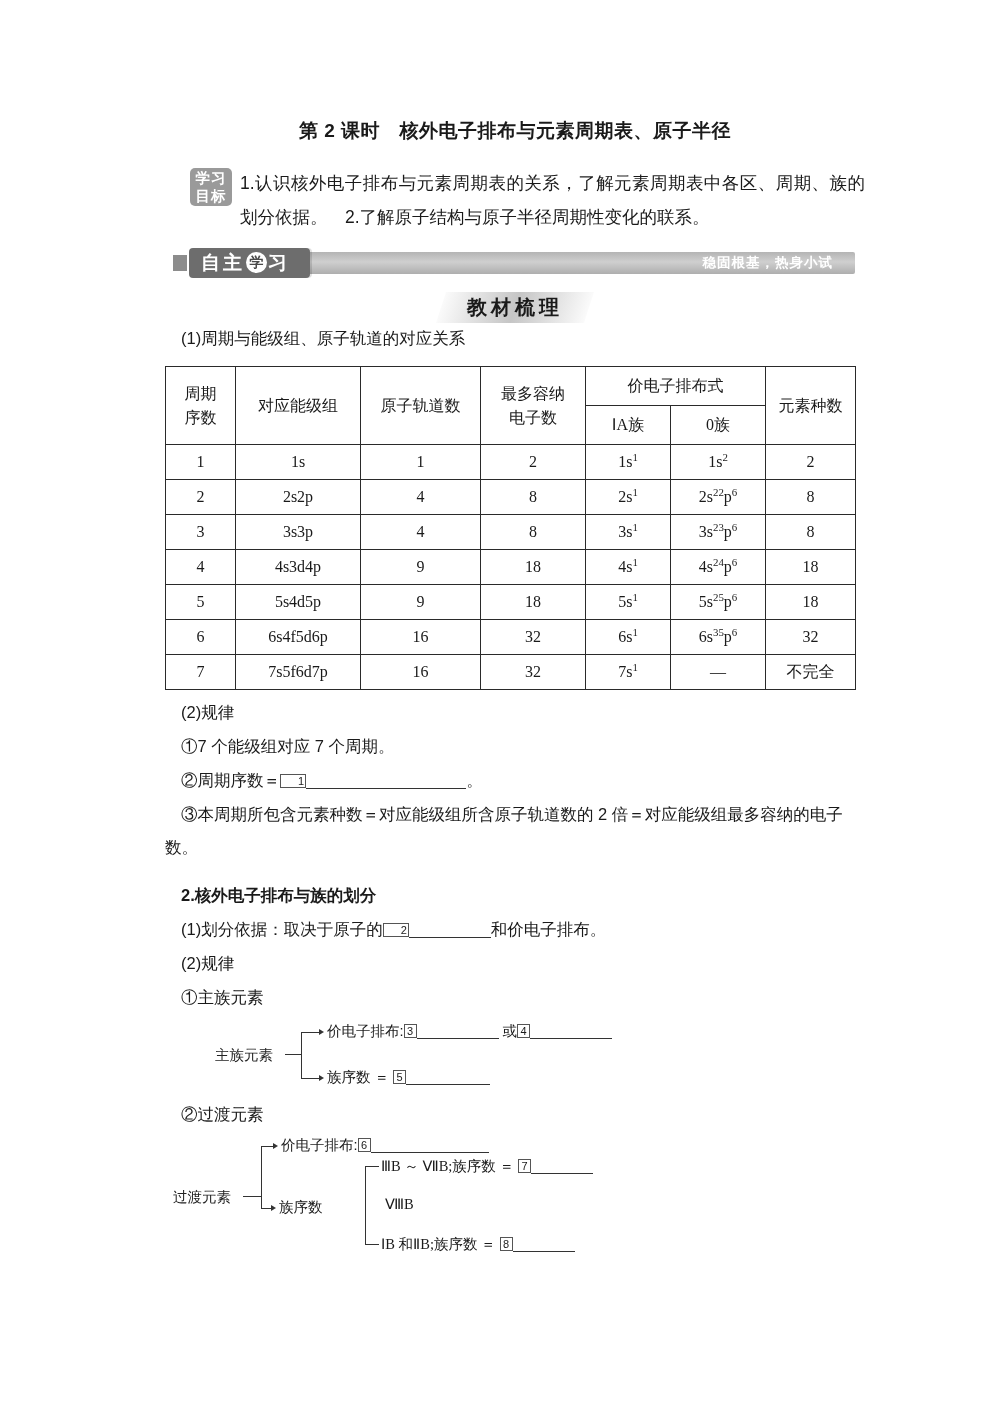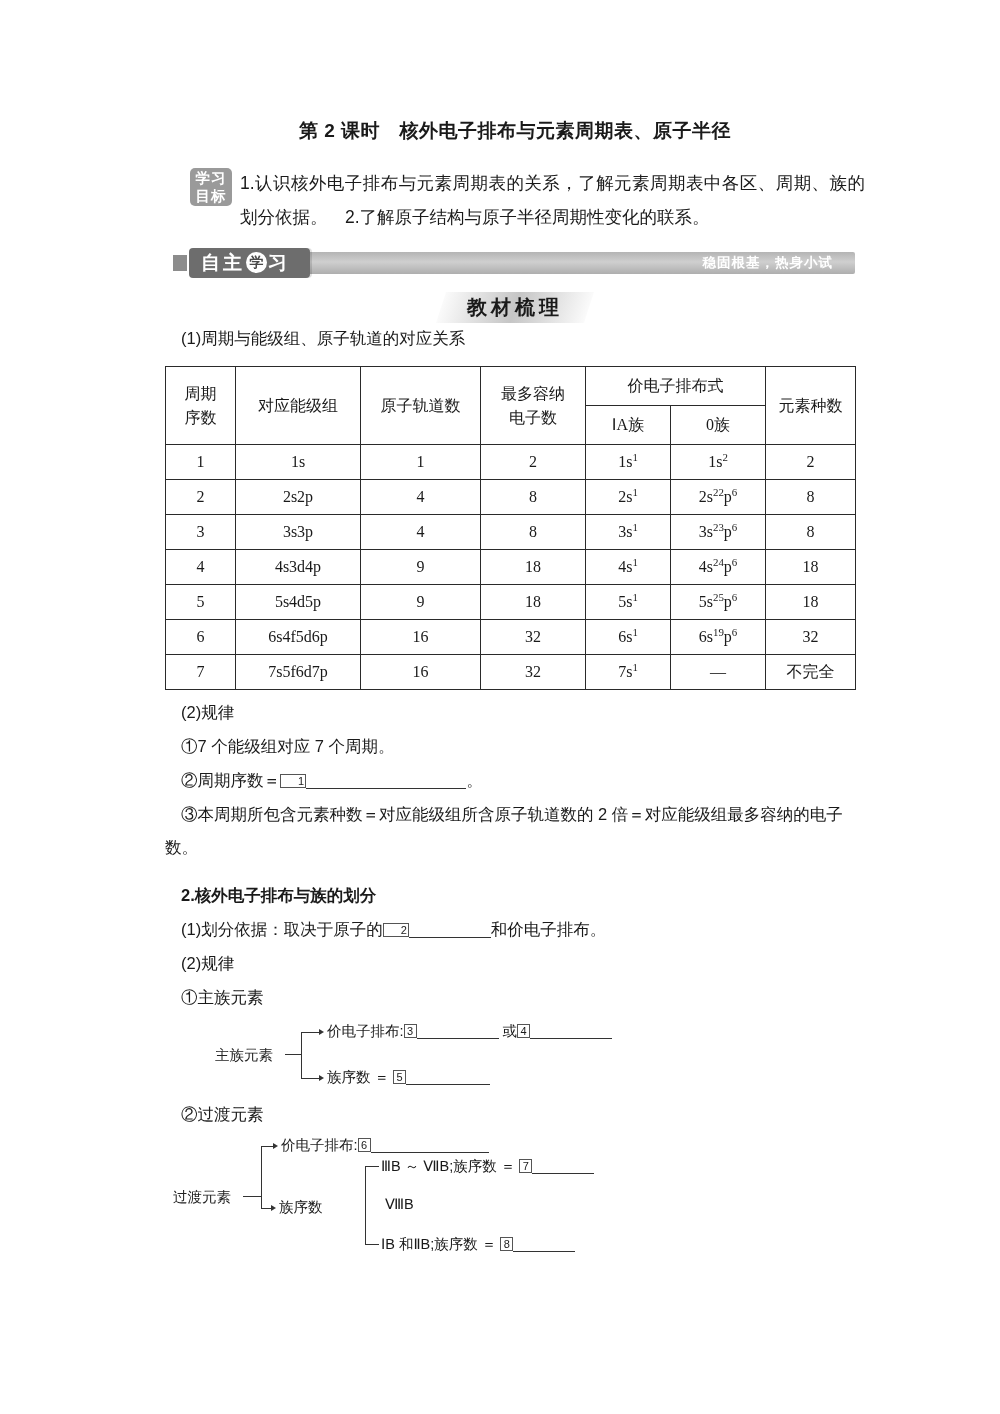--- a/index.html
+++ b/index.html
@@ -247,21 +247,21 @@
     border-left: 5px solid #333;
     border-top: 3px solid transparent;
     border-bottom: 3px solid transparent;
   }
   .diagram .item {
     position: absolute;
     font-size: 14.5px;
     white-space: nowrap;
     font-family: "Liberation Sans", sans-serif;
   }
-  .diagram .serif { font-family: Liberation Sans, sans-serif; }
+  .diagram .serif { font-family: Liberation Serif, serif; }
 </style>
 </head>
 <body>
 
 <div class="page">
   <div class="content">
 
     <div class="lesson-title">第 2 课时　核外电子排布与元素周期表、原子半径</div>
 
     <div class="objectives-block">
@@ -362,21 +362,21 @@
             <td>5s<sup>1</sup></td>
             <td>5s<sup>25</sup>p<sup>6</sup></td>
             <td>18</td>
           </tr>
           <tr>
             <td>6</td>
             <td>6s4f5d6p</td>
             <td>16</td>
             <td>32</td>
             <td>6s<sup>1</sup></td>
-            <td>6s<sup>19</sup>p<sup>6</sup></td>
+            <td>6s<sup>35</sup>p<sup>6</sup></td>
             <td>32</td>
           </tr>
           <tr>
             <td>7</td>
             <td>7s5f6d7p</td>
             <td>16</td>
             <td>32</td>
             <td>7s<sup>1</sup></td>
             <td>—</td>
             <td class="cn">不完全</td>

